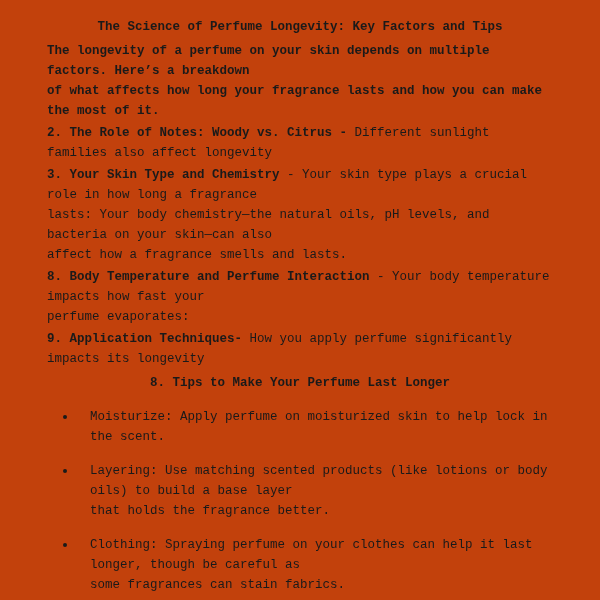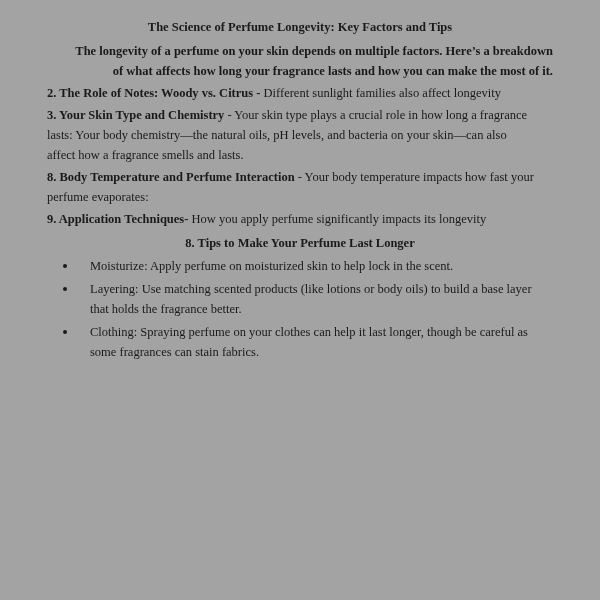--- a/index.html
+++ b/index.html
@@ -6,60 +6,59 @@
     margin: 0;
     padding: 0;
     background: #ffffff;
   }
   .page {
     position: relative;
     width: 600px;
     height: 600px;
     box-sizing: border-box;
     padding: 17px 47px 0 47px;
-    background: #a3a3a3;
-    font-family: Liberation Serif, serif;
+    background: #c2410c;
+    font-family: Liberation Mono, monospace;
     font-size: 12.5px;
     line-height: 20px;
     color: #1a1a1a;
     overflow: hidden;
   }
   .page p, .page li {
     white-space: pre-line;
   }
   p {
     margin: 2px 0 0 0;
   }
   p.title {
     margin: 0;
     text-align: center;
     font-weight: 700;
   }
   p.intro {
     margin-top: 4px;
     font-weight: 700;
-    text-align: right;
   }
   .lead {
     font-weight: 700;
   }
   p.tips-heading {
     margin-top: 4px;
     font-weight: 700;
     text-align: center;
   }
   ul.tips {
     list-style: none;
     margin: 0;
     padding: 0;
   }
   li.tip {
     position: relative;
     padding-left: 43px;
-    margin-top: 3px;
+    margin-top: 14px;
   }
   li.tip::before {
     content: "";
     position: absolute;
     left: 16px;
     top: 8px;
     width: 4px;
     height: 4px;
     border-radius: 50%;
     background: #1a1a1a;

